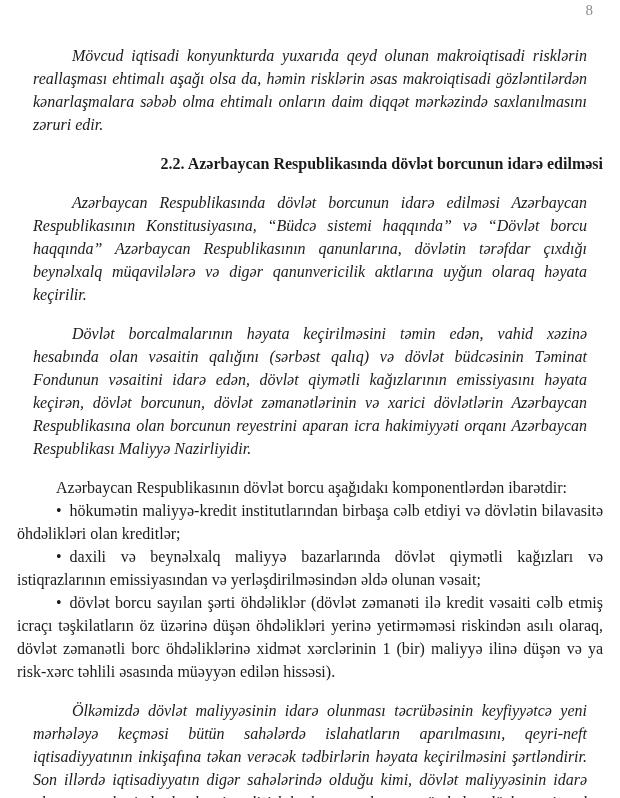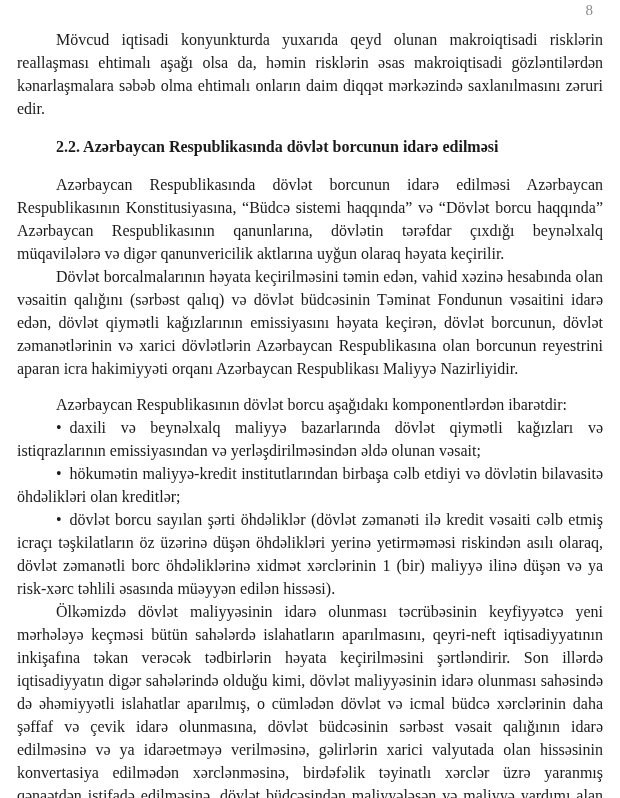--- a/index.html
+++ b/index.html
@@ -22,31 +22,32 @@
   }
   .page-number {
     position: absolute;
     top: 2px;
     right: 27px;
     font-size: 15px;
     line-height: 16px;
     color: #8c8c8c;
   }
   p.para {
-    margin: 0;
+    margin: 16px;
     text-align: justify;
     text-indent: 39px;
+    font-style: italic;
   }
   h2.heading {
     margin: 15px 0 15px 0;
     font-size: 16px;
     font-weight: bold;
     line-height: 23px;
     text-indent: 39px;
-    text-align: left;
+    text-align: right;
   }
   p.bold-lead {
     margin: 13px 0 0 0;
     font-weight: normal;
     text-align: justify;
     text-indent: 39px;
   }
   p.bullet {
     margin: 0;
     text-align: justify;
@@ -66,21 +67,21 @@
   <p class="para">Mövcud iqtisadi konyunkturda yuxarıda qeyd olunan makroiqtisadi risklərin reallaşması ehtimalı aşağı olsa da, həmin risklərin əsas makroiqtisadi gözləntilərdən kənarlaşmalara səbəb olma ehtimalı onların daim diqqət mərkəzində saxlanılmasını zəruri edir.</p>
 
   <h2 class="heading">2.2. Azərbaycan Respublikasında dövlət borcunun idarə edilməsi</h2>
 
   <p class="para">Azərbaycan Respublikasında dövlət borcunun idarə edilməsi Azərbaycan Respublikasının Konstitusiyasına, “Büdcə sistemi haqqında” və “Dövlət borcu haqqında” Azərbaycan Respublikasının qanunlarına, dövlətin tərəfdar çıxdığı beynəlxalq müqavilələrə və digər qanunvericilik aktlarına uyğun olaraq həyata keçirilir.</p>
 
   <p class="para">Dövlət borcalmalarının həyata keçirilməsini təmin edən, vahid xəzinə hesabında olan vəsaitin qalığını (sərbəst qalıq) və dövlət büdcəsinin Təminat Fondunun vəsaitini idarə edən, dövlət qiymətli kağızlarının emissiyasını həyata keçirən, dövlət borcunun, dövlət zəmanətlərinin və xarici dövlətlərin Azərbaycan Respublikasına olan borcunun reyestrini aparan icra hakimiyyəti orqanı Azərbaycan Respublikası Maliyyə Nazirliyidir.</p>
 
   <p class="bold-lead">Azərbaycan Respublikasının dövlət borcu aşağıdakı komponentlərdən ibarətdir:</p>
 
+  <p class="bullet"><span class="bullet-glyph">•</span><span>hökumətin maliyyə-kredit institutlarından birbaşa cəlb etdiyi və dövlətin bilavasitə öhdəlikləri olan kreditlər;</span></p>
+
   <p class="bullet"><span class="bullet-glyph">•</span><span>daxili və beynəlxalq maliyyə bazarlarında dövlət qiymətli kağızları və istiqrazlarının emissiyasından və yerləşdirilməsindən əldə olunan vəsait;</span></p>
-
-  <p class="bullet"><span class="bullet-glyph">•</span><span>hökumətin maliyyə-kredit institutlarından birbaşa cəlb etdiyi və dövlətin bilavasitə öhdəlikləri olan kreditlər;</span></p>
 
   <p class="bullet"><span class="bullet-glyph">•</span><span>dövlət borcu sayılan şərti öhdəliklər (dövlət zəmanəti ilə kredit vəsaiti cəlb etmiş icraçı təşkilatların öz üzərinə düşən öhdəlikləri yerinə yetirməməsi riskindən asılı olaraq, dövlət zəmanətli borc öhdəliklərinə xidmət xərclərinin 1 (bir) maliyyə ilinə düşən və ya risk-xərc təhlili əsasında müəyyən edilən hissəsi).</span></p>
 
   <p class="para">Ölkəmizdə dövlət maliyyəsinin idarə olunması təcrübəsinin keyfiyyətcə yeni mərhələyə keçməsi bütün sahələrdə islahatların aparılmasını, qeyri-neft iqtisadiyyatının inkişafına təkan verəcək tədbirlərin həyata keçirilməsini şərtləndirir. Son illərdə iqtisadiyyatın digər sahələrində olduğu kimi, dövlət maliyyəsinin idarə olunması sahəsində də əhəmiyyətli islahatlar aparılmış, o cümlədən dövlət və icmal büdcə xərclərinin daha şəffaf və çevik idarə olunmasına, dövlət büdcəsinin sərbəst vəsait qalığının idarə edilməsinə və ya idarəetməyə verilməsinə, gəlirlərin xarici valyutada olan hissəsinin konvertasiya edilmədən xərclənməsinə, birdəfəlik təyinatlı xərclər üzrə yaranmış qənaətdən istifadə edilməsinə, dövlət büdcəsindən maliyyələşən və maliyyə yardımı alan təşkilatlarla bağlı maliyyə əməliyyatlarının beynəlxalq mühasibat uçotu standartlarına uyğun aparılmasına nail</p>
 
 </div>
 
 </body></html>

